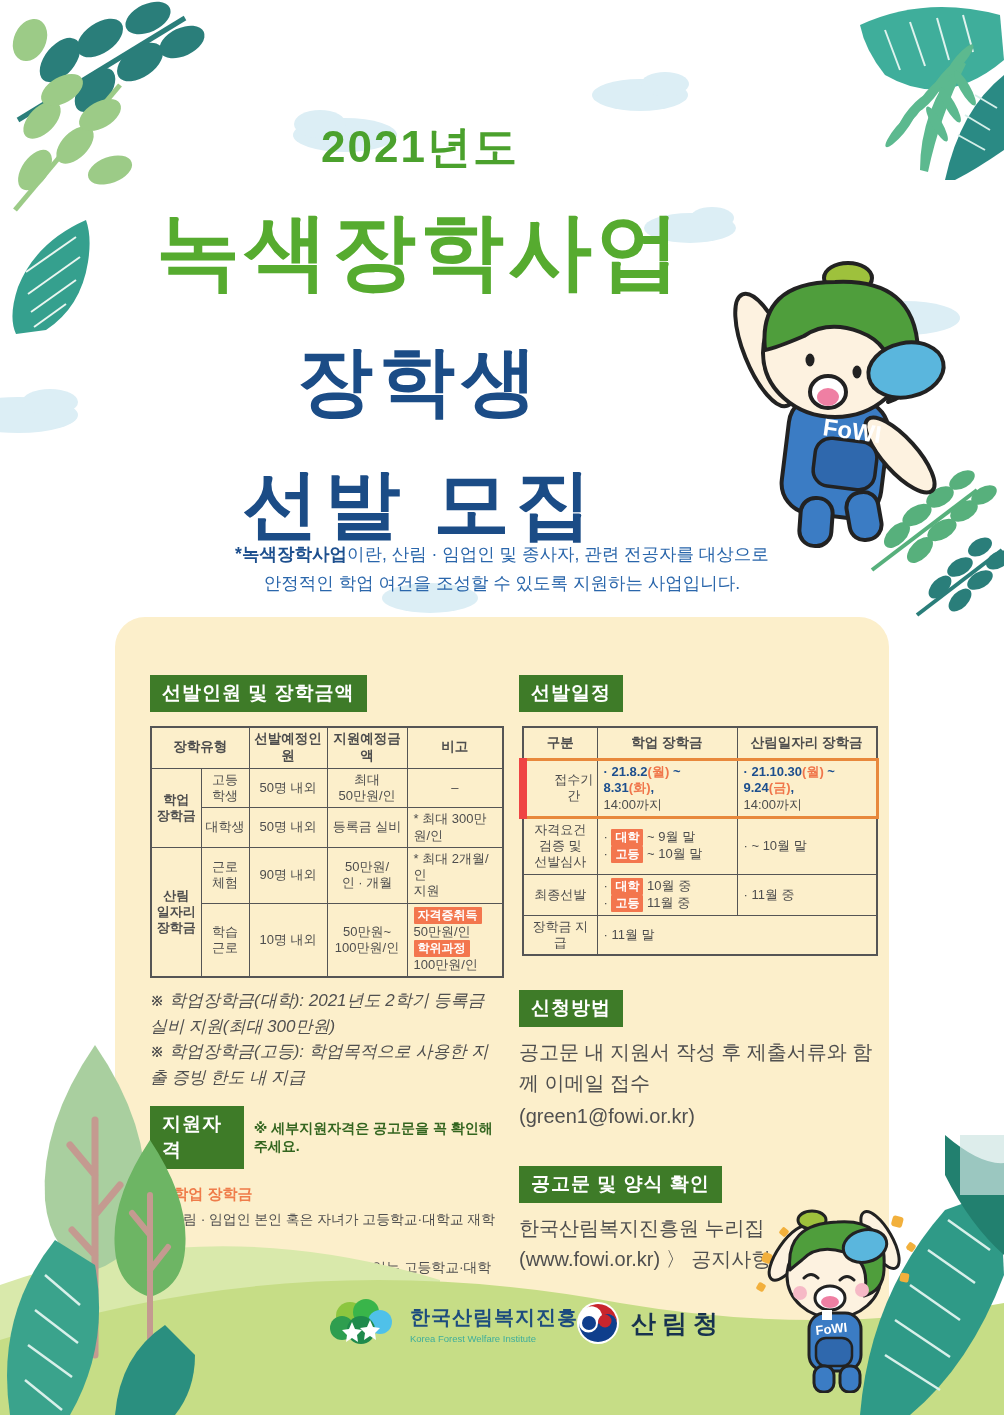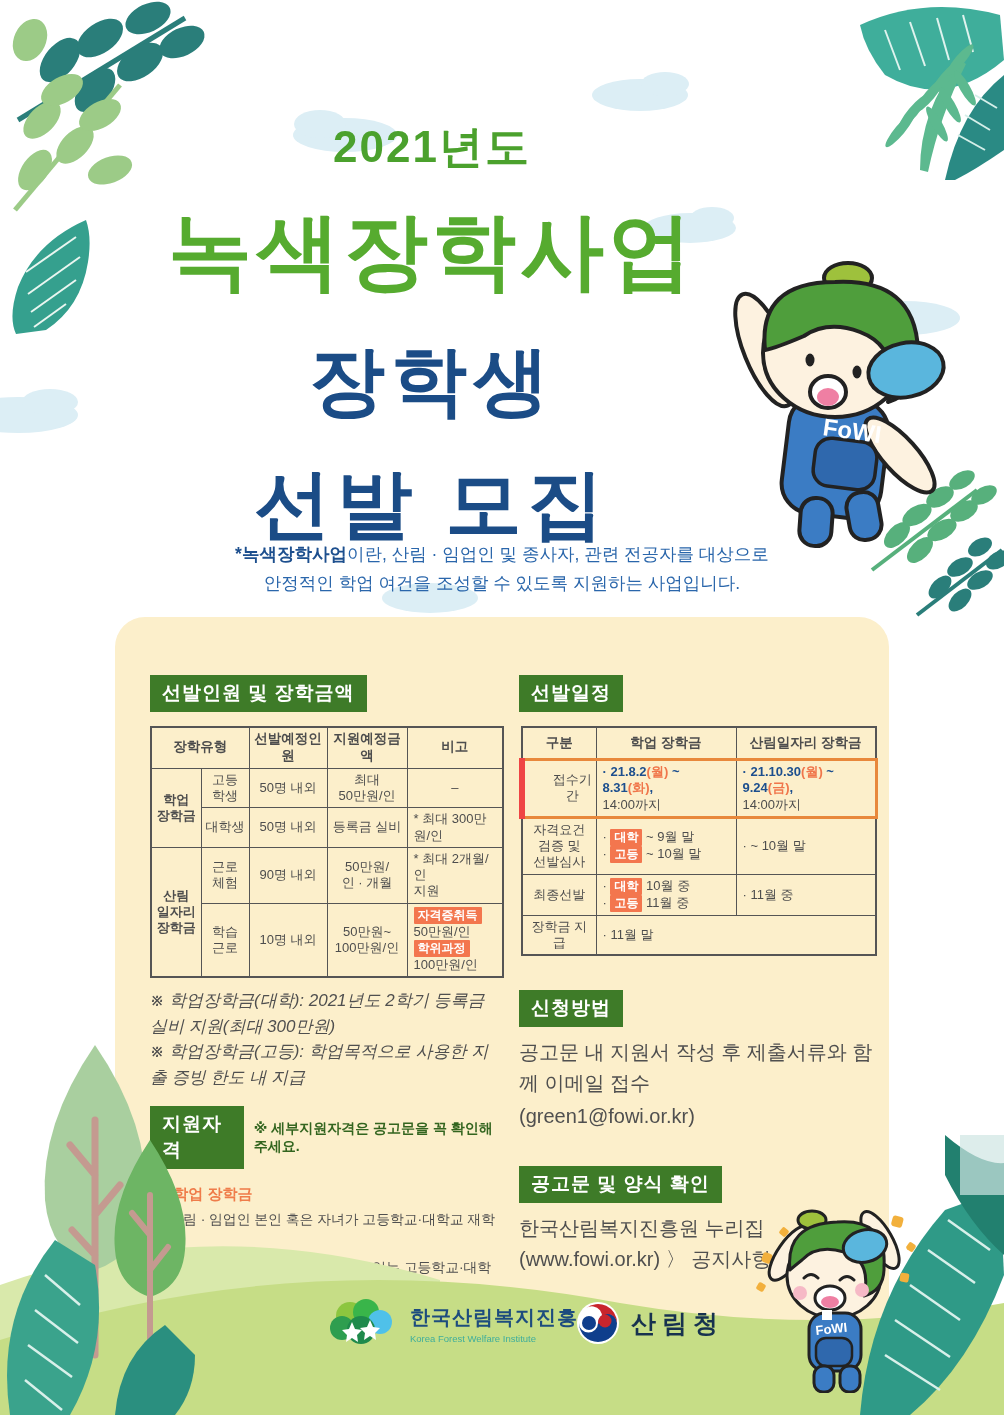--- a/index.html
+++ b/index.html
@@ -1,21 +1,21 @@
 <!DOCTYPE html>
 <html><head>
 <meta charset="utf-8">
 <style>
   html,body{margin:0;padding:0;background:#e8e8e8;}
   .poster{position:relative;width:1004px;height:1415px;background:#ffffff;overflow:hidden;
           font-family:"Liberation Sans","DejaVu Sans",sans-serif;margin:0 auto;}
   .abs{position:absolute;}
 
   
-  .title-wrap{position:absolute;left:16px;top:118px;width:832px;text-align:center;z-index:5;}
+  .title-wrap{position:absolute;left:4px;top:118px;width:832px;text-align:center;z-index:5;}
   .t-year{font-size:44px;font-weight:800;color:#4ba12d;letter-spacing:2px;}
   .t-main{font-size:84px;font-weight:800;color:#56ab2f;letter-spacing:4px;margin-top:18px;}
   .t-sub1{font-size:76px;font-weight:800;color:#1b4c86;letter-spacing:6px;margin-top:22px;}
   .t-sub2{font-size:76px;font-weight:800;color:#1b4c86;letter-spacing:6px;margin-top:20px;}
   .intro{position:absolute;left:0;top:540px;width:1004px;text-align:center;z-index:5;
          font-size:17.5px;color:#2a66ab;line-height:1.65;}
   .intro b{color:#1d4f8e;}
 
   
   .panel{position:absolute;left:115px;top:617px;width:774px;height:798px;
@@ -33,21 +33,21 @@
         text-align:center;vertical-align:middle;padding:3px 3px;line-height:1.25;}
   .dtable th{font-size:13.5px;font-weight:bold;height:24px;}
   .ml{white-space:pre-line;}
   .gcell{color:#f0764b;font-weight:bold;font-size:13.5px;}
   .left{text-align:left !important;padding-left:6px !important;}
   .obadge{display:inline-block;background:#f3764e;color:#fff;font-weight:bold;
           font-size:12px;padding:0px 4px 1px;line-height:1.35;border-radius:1px;}
   .navy{color:#1d4f8e;font-weight:bold;}
   .ora{color:#f0764b;font-weight:bold;}
   tr.hl td{border-top:3px solid #e8883c;border-bottom:3px solid #e8883c;}
-  tr.hl td:first-child{border-left:6px solid #ef4444;padding-left:27px;}
+  tr.hl td:first-child{border-left:8px solid #ef4444;padding-left:27px;}
   tr.hl td:last-child{border-right:3px solid #e8883c;}
 
   .notes{margin-top:10px;font-size:17px;color:#4f4f4f;line-height:1.5;font-style:italic;}
   .notes .ind{padding-left:126px;}
 
   
   .elig-head{margin-top:16px;display:flex;align-items:center;gap:10px;}
   .elig-note{font-size:14px;font-weight:bold;color:#33651f;}
   .osub{margin-top:16px;font-size:15px;font-weight:bold;color:#ef7c4a;}
   .etxt{font-size:13.8px;color:#4f4f4f;line-height:1.55;margin-top:5px;}

